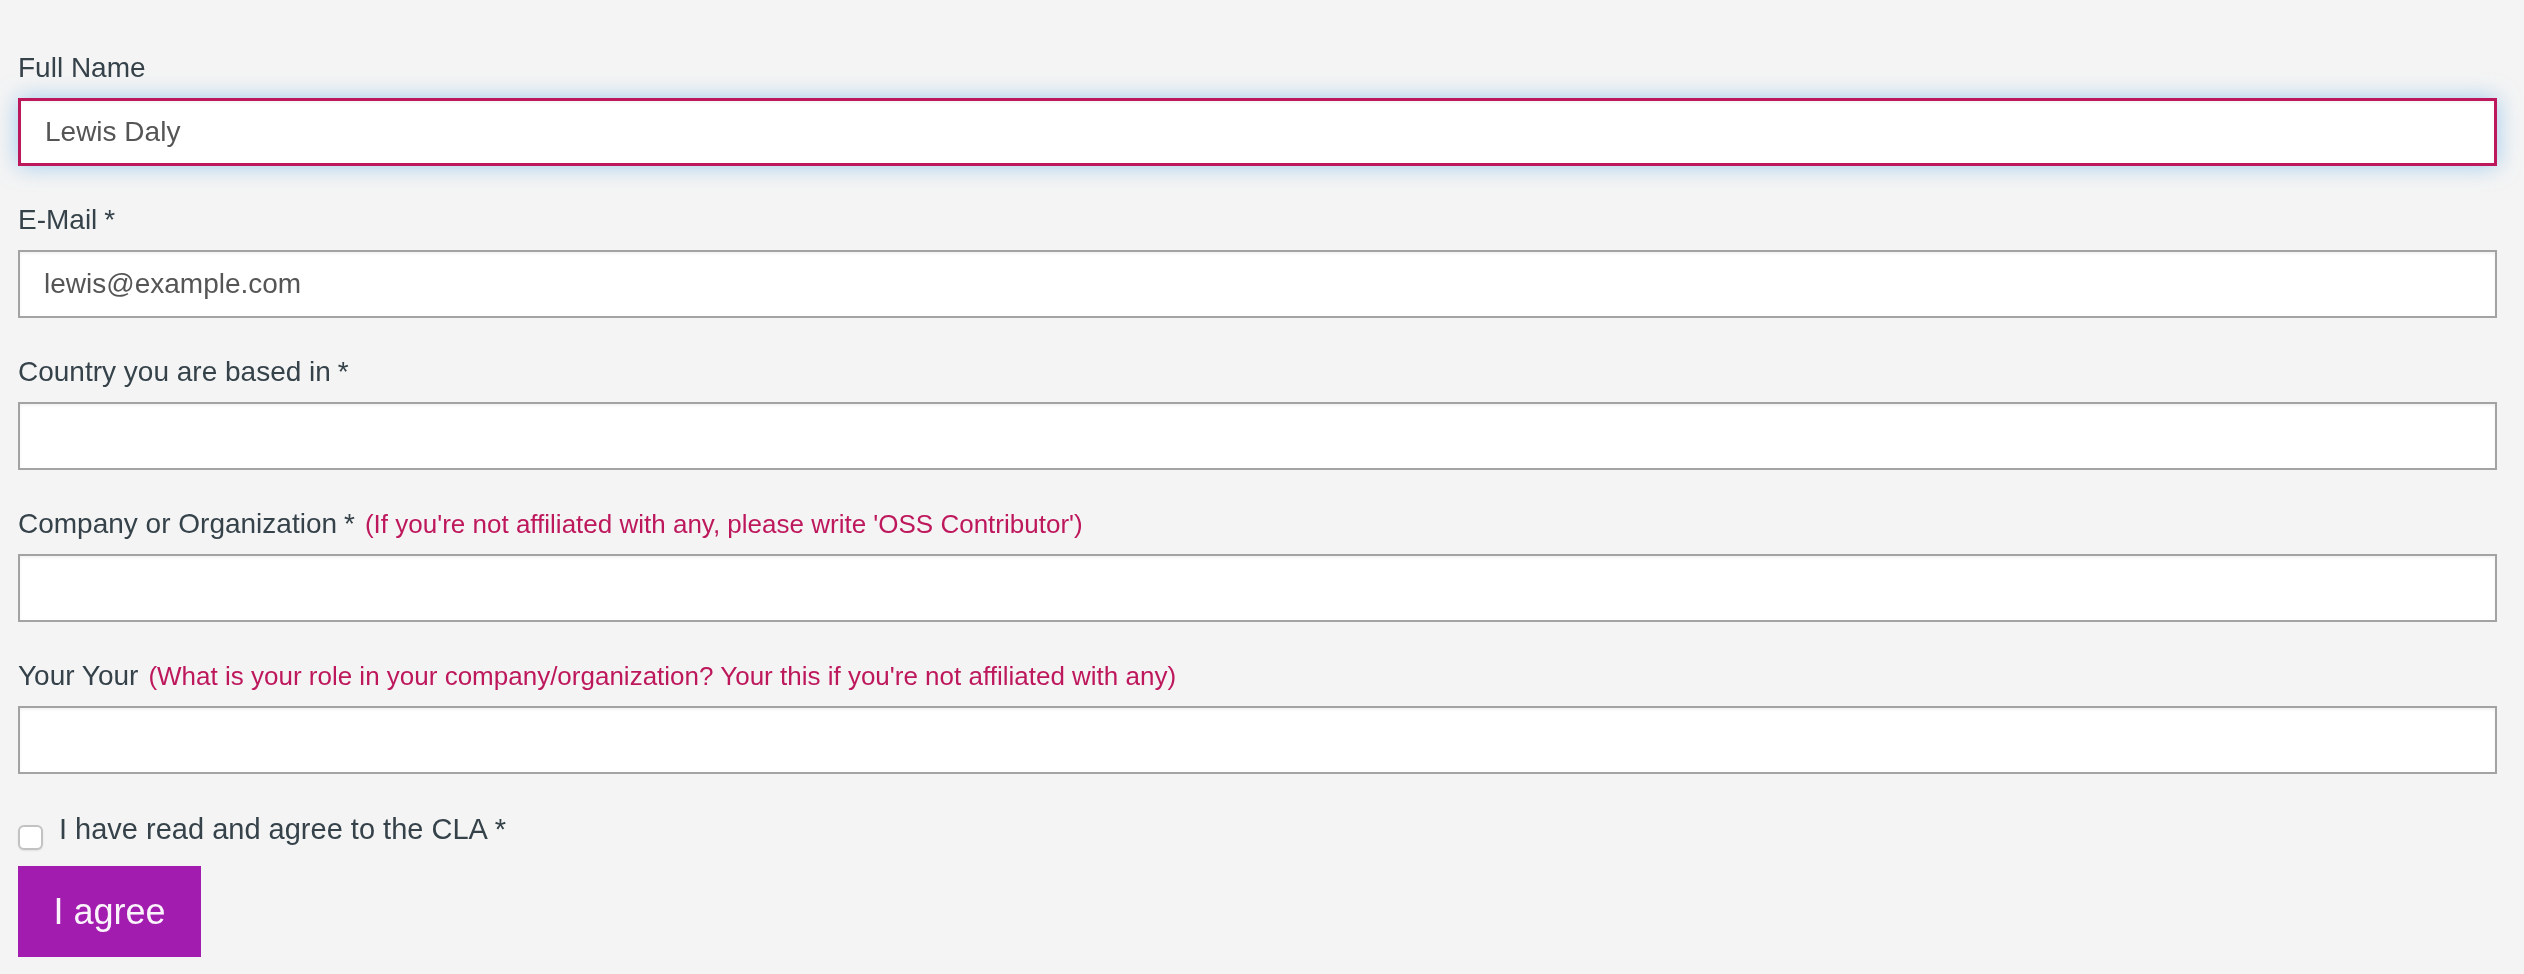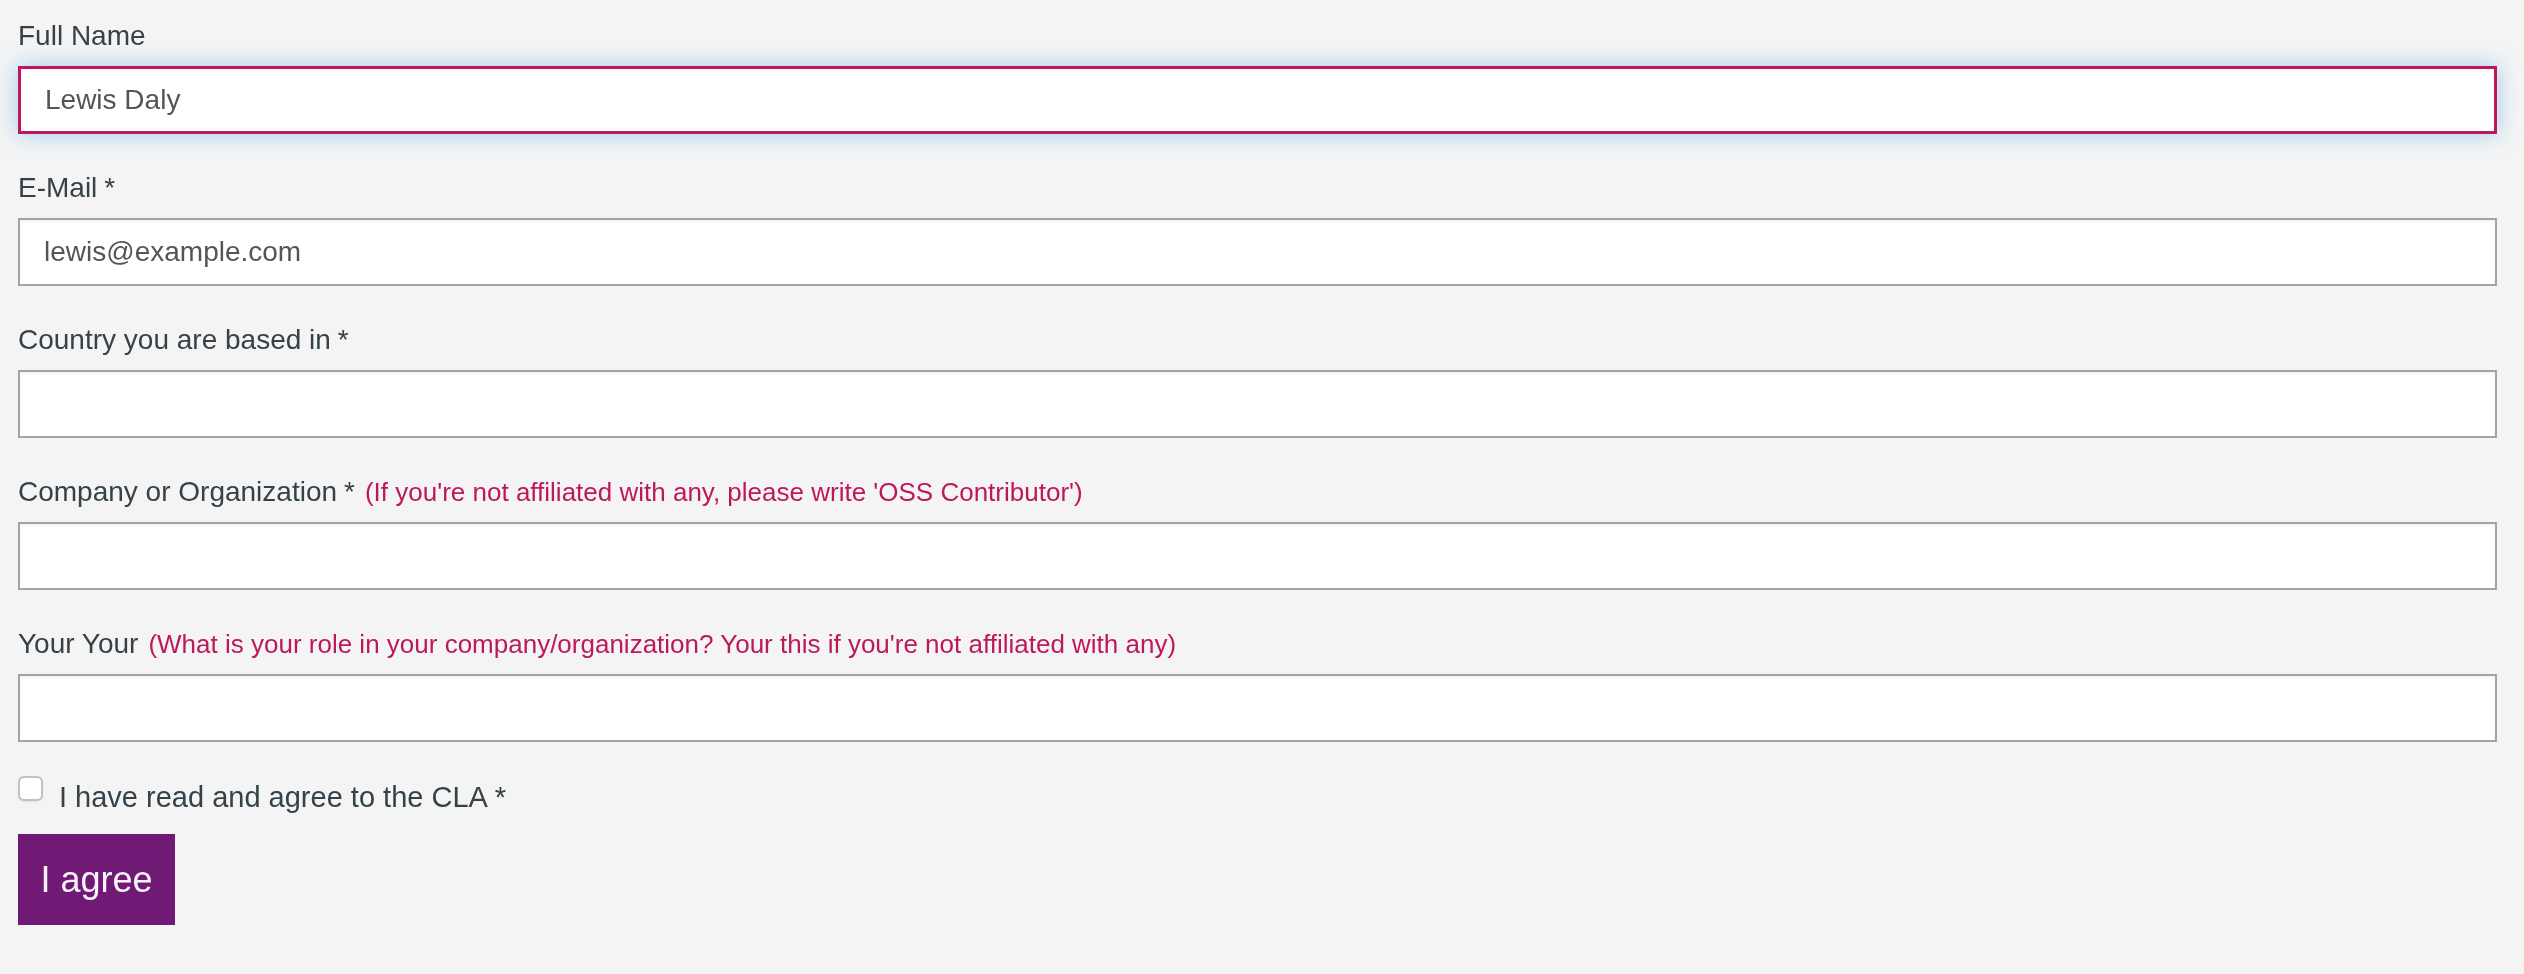--- a/index.html
+++ b/index.html
@@ -6,20 +6,21 @@
   html, body { margin: 0; padding: 0; }
   body {
     width: 2524px;
     height: 974px;
     background: #f4f4f4;
     font-family: "Liberation Sans", sans-serif;
     overflow: hidden;
   }
   .form {
     padding: 16px 27px 0 18px;
+    margin-top: 32px;
   }
   .group { margin-bottom: 34px; }
   .label-row {
     font-size: 28px;
     line-height: 40px;
     color: #35424a;
     margin-bottom: 10px;
     white-space: nowrap;
   }
   .req { margin-left: 7px; color: #35424a; }
@@ -41,21 +42,21 @@
     padding: 0 24px;
     box-shadow: inset 0 2px 3px rgba(0,0,0,0.05);
     outline: none;
   }
   .txt.focused {
     border: 3px solid #be185d;
     box-shadow: inset 0 2px 3px rgba(0,0,0,0.04), 0 0 22px rgba(102,175,233,0.6);
   }
   .checkbox-row {
     display: flex;
-    align-items: flex-start;
+    align-items: flex-end;
     margin-top: 16px;
     height: 42px;
   }
   .cb {
     width: 25px;
     height: 25px;
     flex: 0 0 auto;
     background: #ffffff;
     border: 2px solid #c2c2c2;
     border-radius: 6px;
@@ -64,23 +65,23 @@
   }
   .cb-label {
     font-size: 29px;
     color: #35424a;
     line-height: 42px;
     white-space: nowrap;
   }
   .agree-btn {
     display: block;
     margin-top: 16px;
-    width: 157px;
+    width: 183px;
     height: 91px;
-    background: #701a75;
+    background: #a21caf;
     border: none;
     border-radius: 0;
     color: rgba(255,255,255,0.95);
     font-family: "Liberation Sans", sans-serif;
     font-size: 36px;
     text-align: center;
     cursor: default;
   }
 </style>
 </head>

